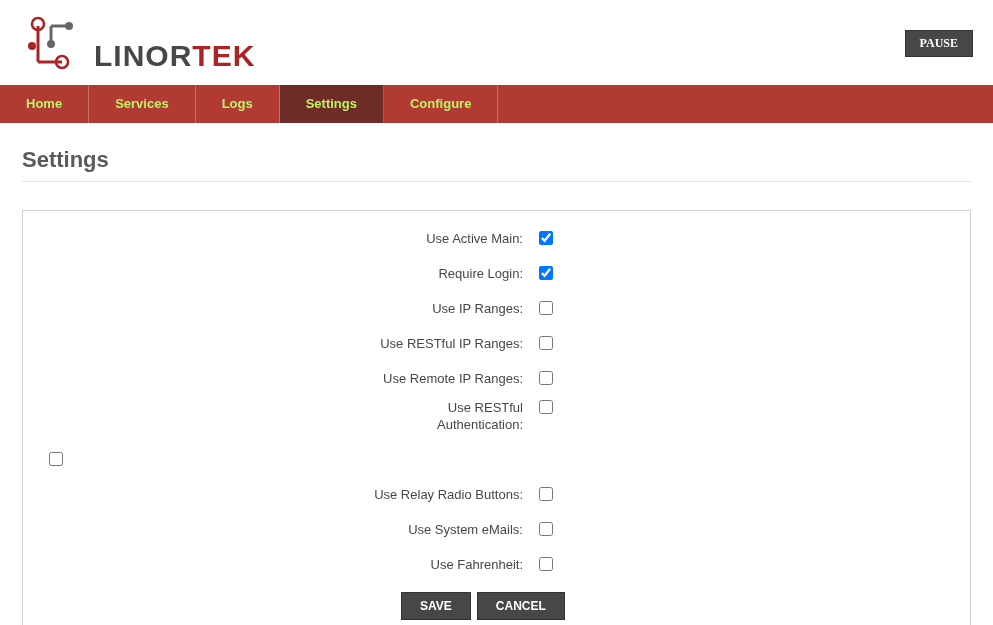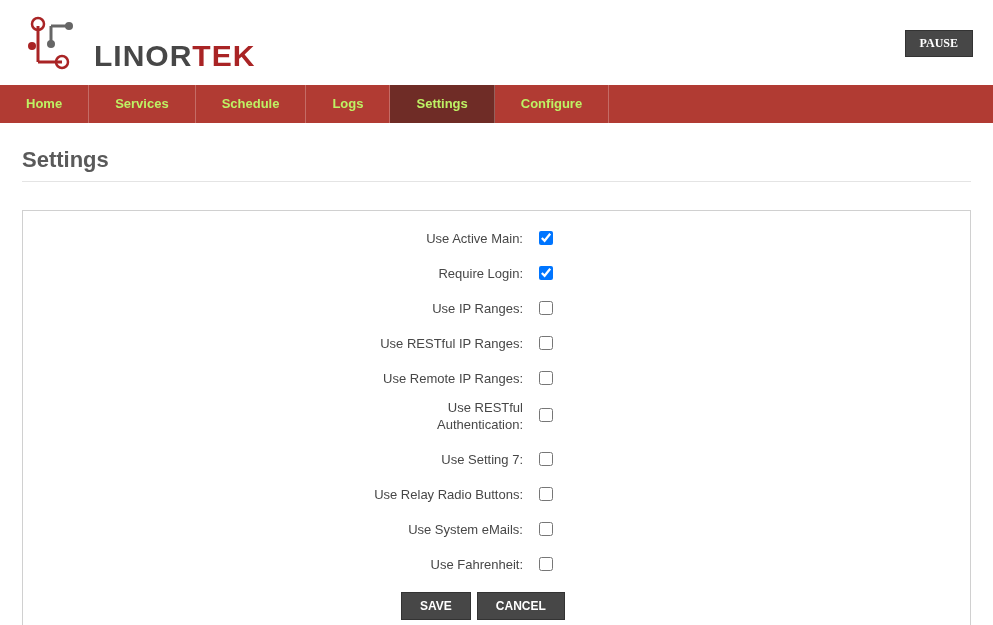--- a/index.html
+++ b/index.html
@@ -69,21 +69,21 @@
       padding-bottom: 8px;
       border-bottom: 1px solid #e4e4e4;
       margin-bottom: 28px;
     }
     .settings-box {
       border: 1px solid #d0d0d0;
       padding: 20px 20px 14px 20px;
     }
     .form-row {
       display: flex;
-      align-items: center;
+      align-items: flex-start;
       margin-bottom: 18px;
     }
     .form-row.tight-follow {
       margin-top: -6px;
     }
     .form-label {
       width: 490px;
       text-align: right;
       padding-right: 10px;
       font-size: 13px;
@@ -139,21 +139,20 @@
     <span class="logo-text">
       <span>LINOR</span><span class="tek">TEK</span>
     </span>
   </div>
   <button class="pause-btn">PAUSE</button>
 </div>
 
 <div class="nav">
   <div class="nav-item">Home</div>
   <div class="nav-item">Services</div>
-  <div class="nav-item">Schedule</div>
   <div class="nav-item">Logs</div>
   <div class="nav-item active">Settings</div>
   <div class="nav-item">Configure</div>
 </div>
 
 <div class="content">
   <div class="page-title">Settings</div>
 
   <div class="settings-box">
 
@@ -181,21 +180,20 @@
       <div class="form-label">Use Remote IP Ranges:</div>
       <div class="form-control"><input type="checkbox" style=""></div>
     </div>
 
     <div class="form-row tight-follow">
       <div class="form-label multi">Use RESTful<br>Authentication:</div>
       <div class="form-control"><input type="checkbox" style=""></div>
     </div>
 
     <div class="form-row">
-      <div class="form-label">Use Setting 7:</div>
       <div class="form-control"><input type="checkbox" style=""></div>
     </div>
 
     <div class="form-row">
       <div class="form-label">Use Relay Radio Buttons:</div>
       <div class="form-control"><input type="checkbox" style=""></div>
     </div>
 
     <div class="form-row">
       <div class="form-label">Use System eMails:</div>

